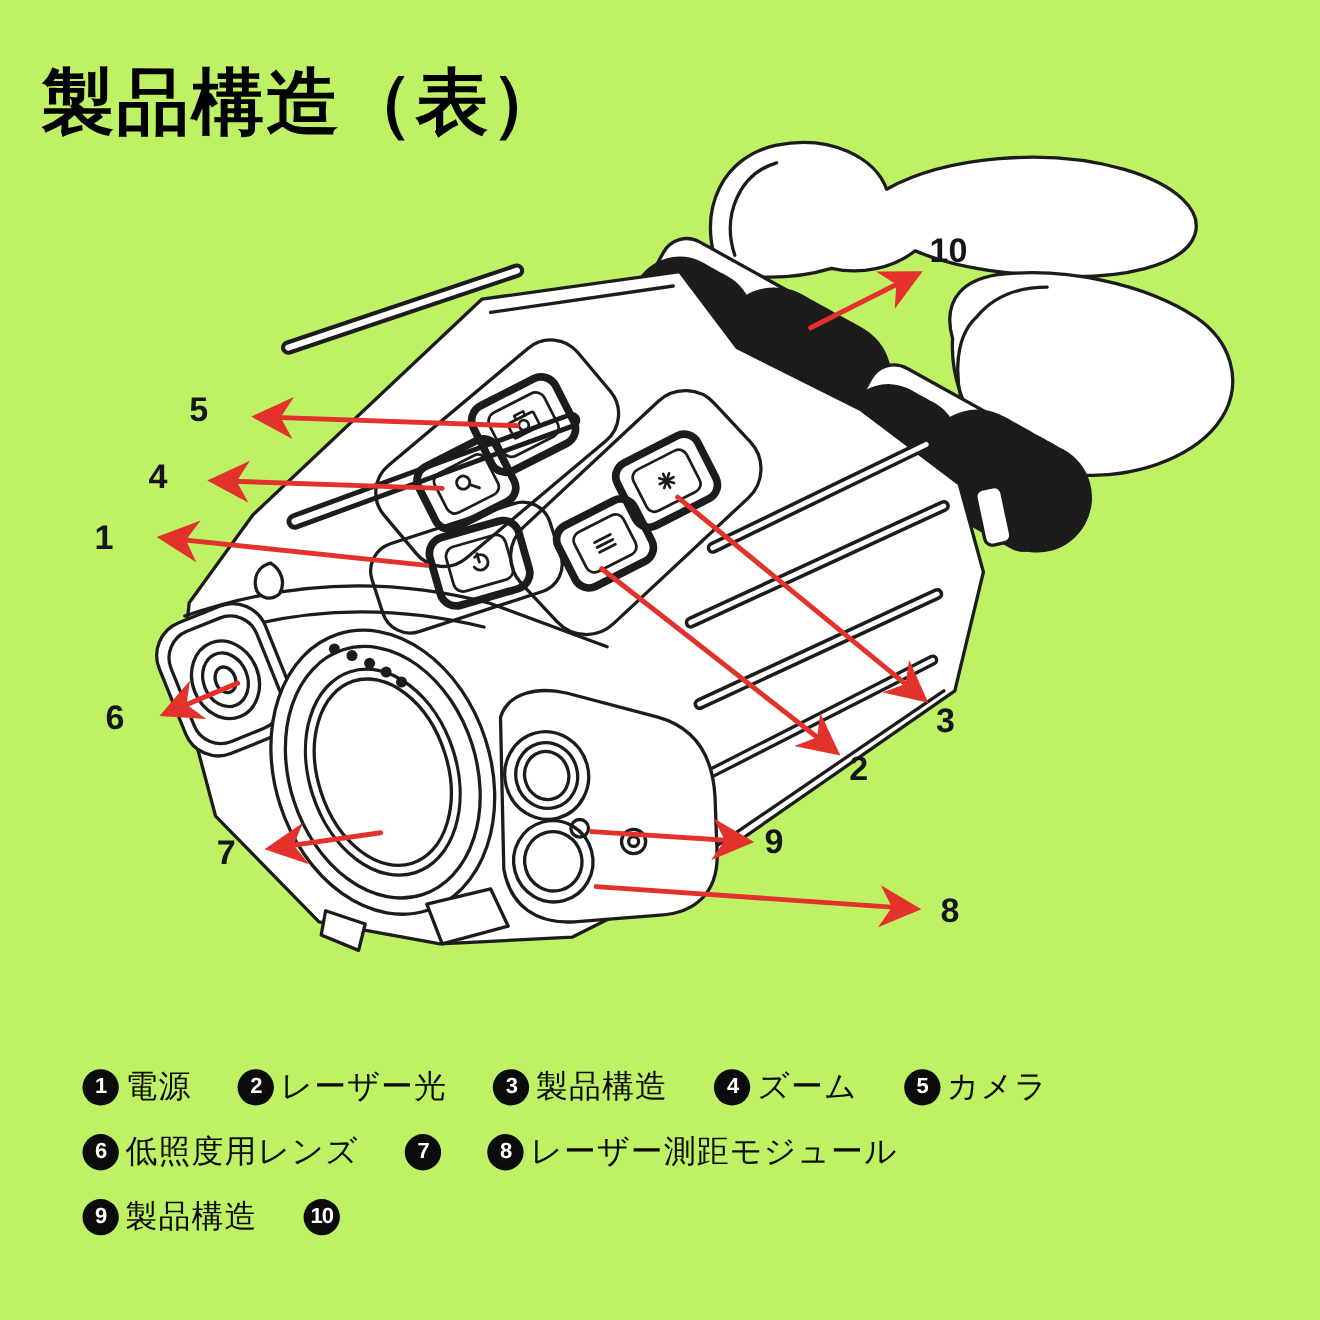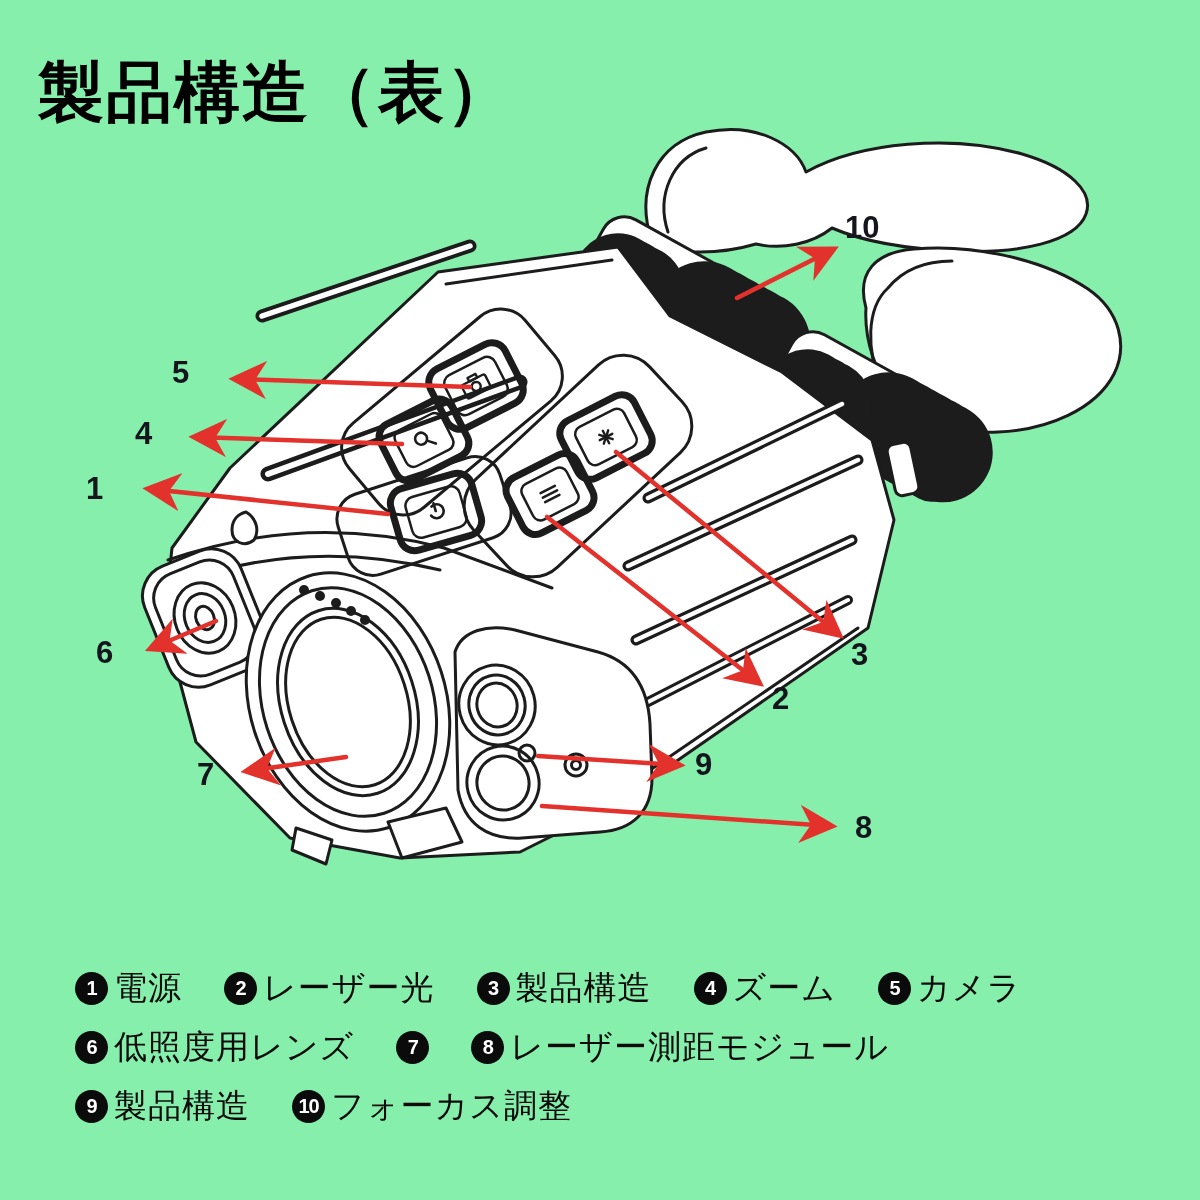--- a/index.html
+++ b/index.html
@@ -3,21 +3,21 @@
 <meta charset="utf-8">
 <style>
   :root{
     --arrowRed:#e3312c;
     --logoBlue:#1750a0;
     --labelInk:#15151e;
     --lineInk:#1c1c1c;
   }
   html,body{margin:0;padding:0;background:#ffffff;}
   .page{
-    position:relative;width:1200px;height:1200px;background:#86efac;overflow:hidden;
+    position:relative;width:1200px;height:1200px;background:#bef264;overflow:hidden;
     font-family:"Liberation Sans","DejaVu Sans",sans-serif;color:#000;
   }
   .page-title{
     position:absolute;left:38px;top:48px;margin:0;
     font-size:66px;font-weight:800;letter-spacing:2px;color:#000;
   }
   .logo{position:absolute;left:1035px;top:44px;width:130px;text-align:center;}
   .logo-mark{display:block;margin:0 auto;}
   .logo-text{
     display:block;margin-top:2px;font-size:40px;font-weight:800;letter-spacing:4px;
@@ -30,21 +30,21 @@
     line-height:1;user-select:none;
   }
   .legend{position:absolute;left:75px;top:968px;width:1100px;}
   .legend-row{display:flex;align-items:center;gap:42px;height:40px;margin-bottom:19px;}
   .legend-item{display:flex;align-items:center;gap:6px;white-space:nowrap;}
   .legend-num{
     display:inline-flex;align-items:center;justify-content:center;flex:0 0 auto;
     width:33px;height:33px;border-radius:50%;background:#0b0b0b;color:#fff;
     font-size:20px;font-weight:800;letter-spacing:-1px;
   }
-  .legend-label{font-size:33px;font-weight:500;color:#0b0b0b;letter-spacing:1px;}
+  .legend-label{font-size:29px;font-weight:500;color:#0b0b0b;letter-spacing:1px;}
 </style>
 </head>
 <body>
 
 <div class="page">
 
   <h1 class="page-title">製品構造（表）</h1>
 
 
   <div class="diagram">
@@ -262,18 +262,17 @@
         <span class="legend-label">レーザー測距モジュール</span>
       </span>
     </div>
     <div class="legend-row">
       <span class="legend-item">
         <span class="legend-num">9</span>
         <span class="legend-label">製品構造</span>
       </span>
       <span class="legend-item">
         <span class="legend-num">10</span>
-        <span class="legend-label">フォーカス調整</span>
       </span>
     </div>
   </div>
 
 </div>
 
 </body></html>

